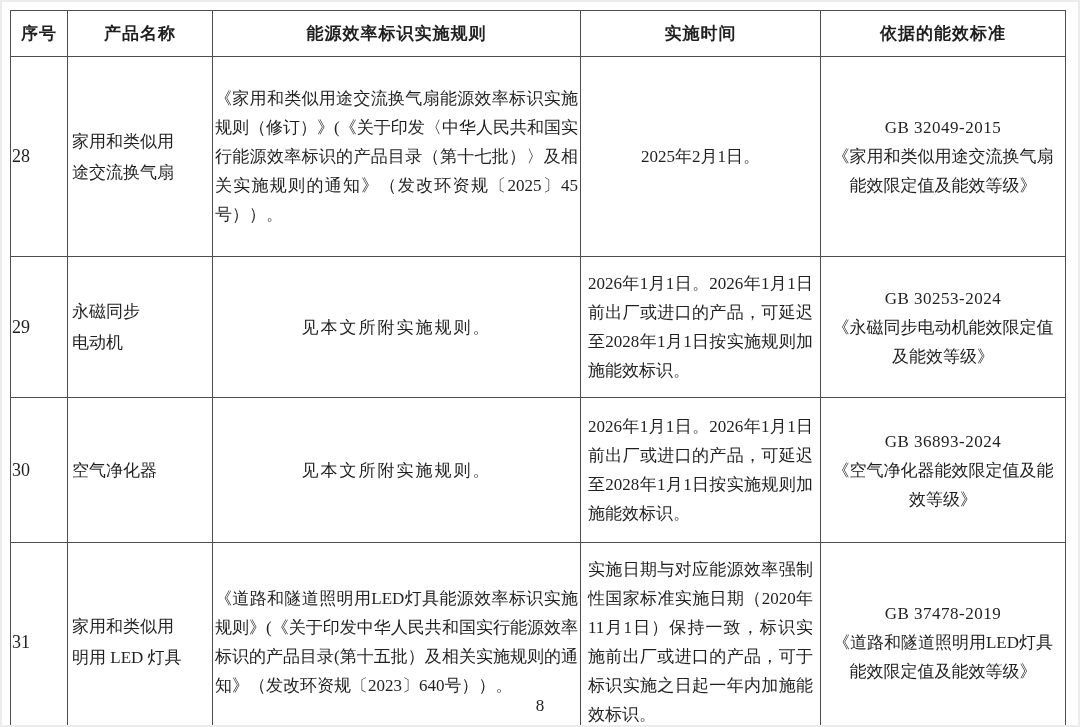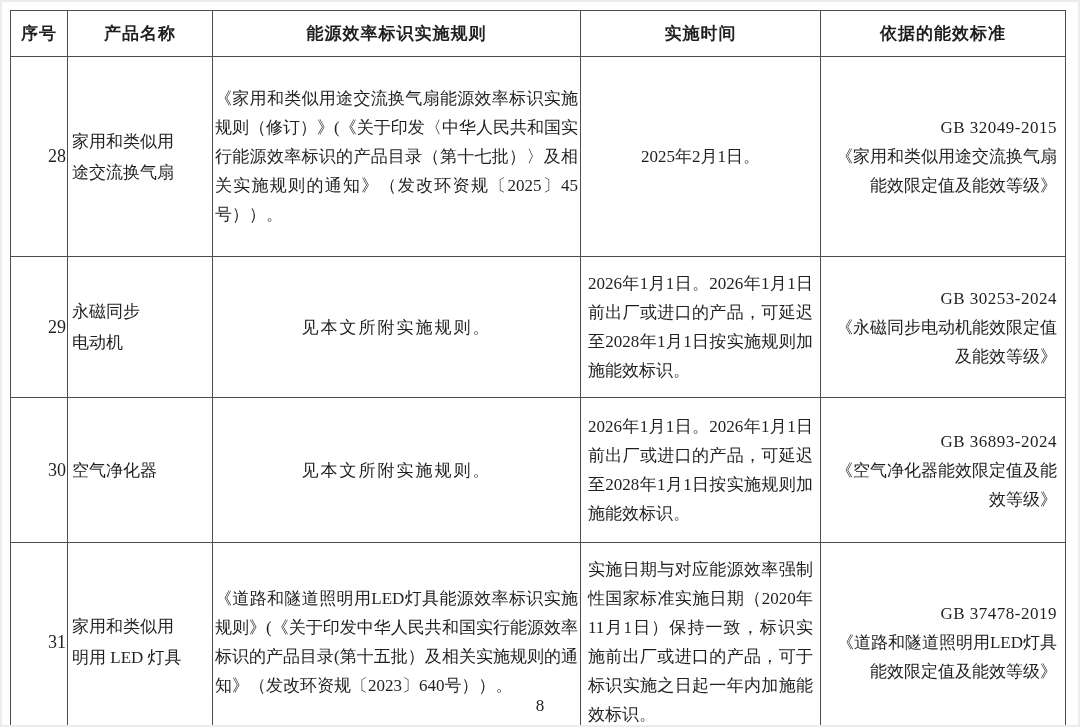--- a/index.html
+++ b/index.html
@@ -47,21 +47,21 @@
     text-align: center;
     height: 46px;
     letter-spacing: 1px;
   }
   tr.row-28 { height: 200px; }
   tr.row-29 { height: 115px; }
   tr.row-30 { height: 145px; }
   tr.row-31 { height: 168px; }
 
   td.cell-no {
-    text-align: right;
+    text-align: left;
     font-size: 18px;
   }
   td.cell-prod {
     text-align: left;
     white-space: pre-line;
     line-height: 31px;
     padding: 0 4px;
   }
   td.cell-rule {
     padding: 0 2px;
@@ -81,21 +81,21 @@
   }
   td.cell-time.center {
     text-align: center;
   }
   td.cell-time.just {
     text-align: justify;
     text-justify: inter-ideograph;
     margin-top: 36px;
   }
   td.cell-std {
-    text-align: right;
+    text-align: center;
     line-height: 29px;
     padding: 11px 8px;
   }
   .std-code {
     letter-spacing: 0.5px;
   }
   .pageno {
     position: absolute;
     left: 0;
     right: 0;

